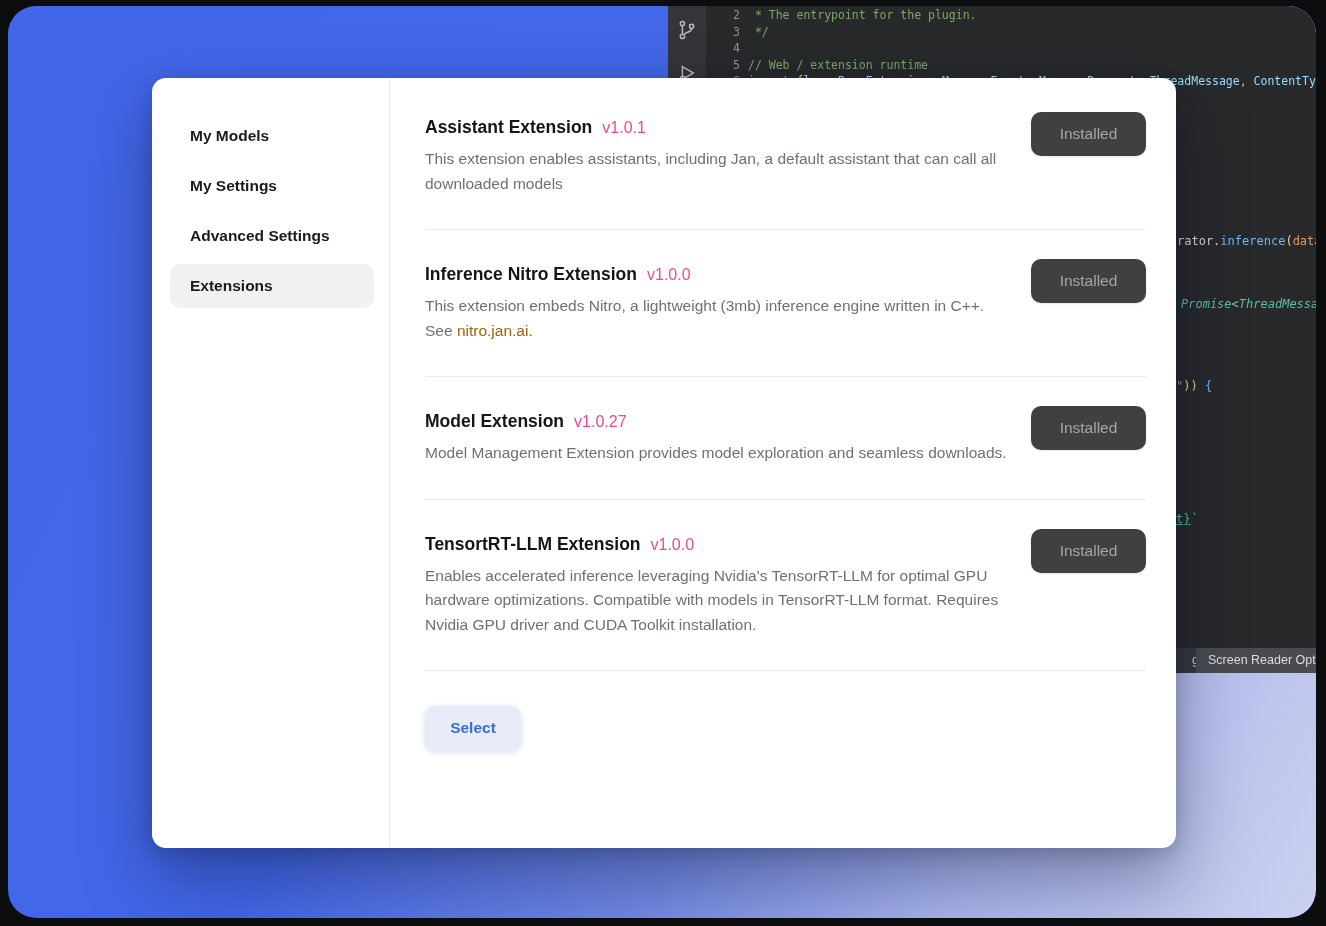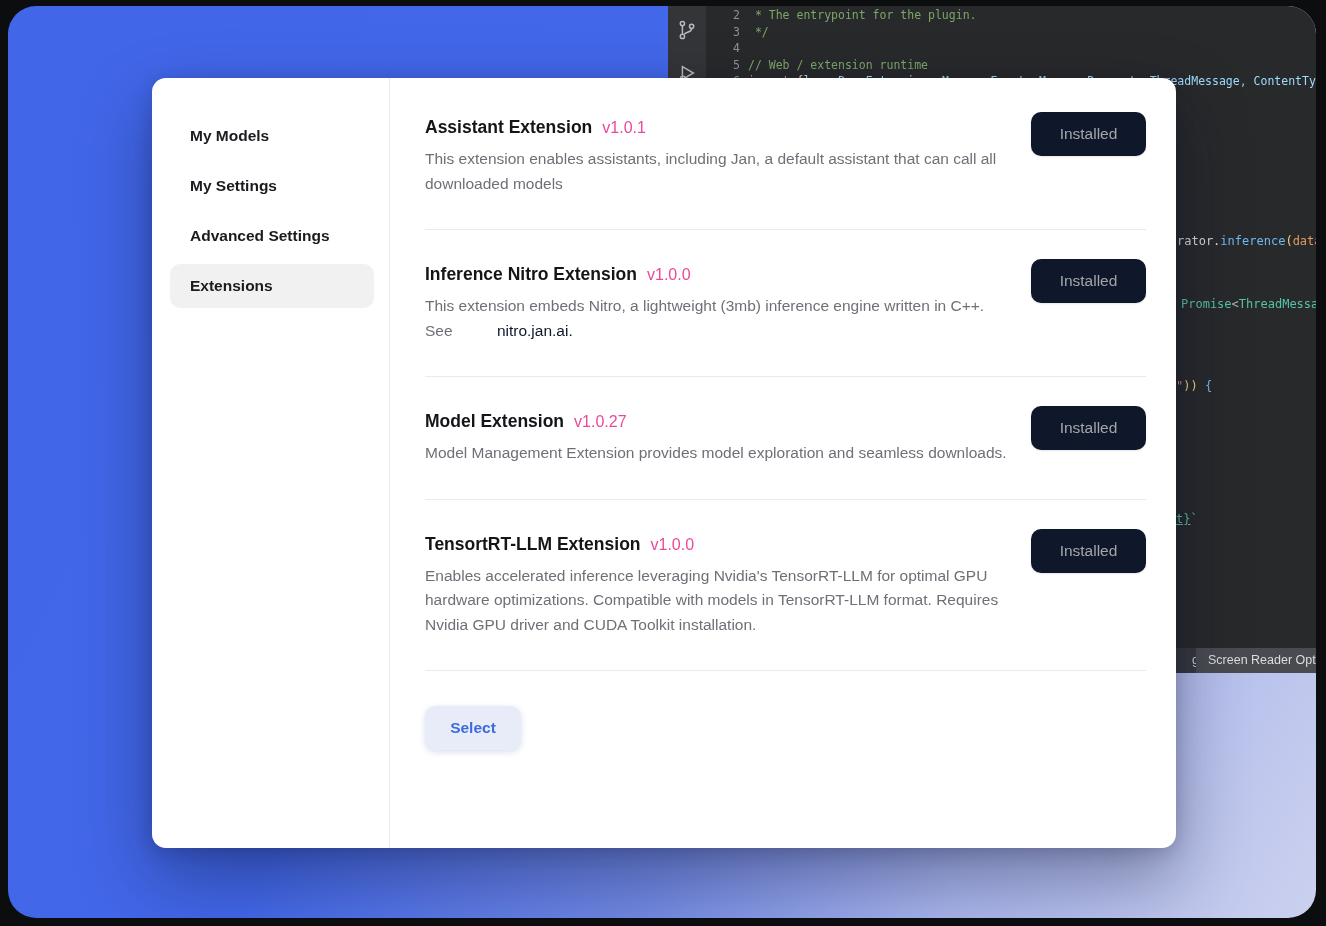--- a/index.html
+++ b/index.html
@@ -34,21 +34,21 @@
 
   .tok-cmt   { color:#7ca668; }
   .tok-kw    { color:#d99287; }
   .tok-id    { color:#9cdcfe; }
   .tok-brace { color:#f2d479; }
   .tok-punct { color:#aeb4bc; }
   .tok-plain { color:#d6d8da; }
   .tok-fn    { color:#71b7f5; }
   .tok-orange{ color:#e2995f; }
   .tok-str   { color:#ce9178; }
-  .tok-type  { color:#56c2a8; }
+  .tok-type  { color:#56c2a8;font-style:italic; }
   .tok-tpl   { color:#56c2a8; text-decoration:underline; }
 
   .status-bar { position:absolute; left:0; bottom:0; width:100%; height:25px; background:#37393d;
                 font-size:12.5px; color:#cfd1d3; }
   .status-left { position:absolute; left:496px; top:0; line-height:25px;margin-left:28px; }
   .status-seg  { position:absolute; left:528px; top:0; height:25px; line-height:25px;
                  padding:0 12px; background:#494b50; color:#dcdddf; white-space:nowrap; }
 
   
   .dialog { position:absolute; left:144px; top:72px; width:1024px; height:770px;
@@ -63,26 +63,26 @@
                cursor:pointer; }
   .side-item.active { background:#f1f1f2; }
 
   .content { position:absolute; left:273px; top:0; right:30px; padding-top:34px; }
   .ext-row { display:flex; justify-content:space-between; align-items:flex-start; }
   .ext-info { max-width:585px; }
   .ext-title-row { line-height:30px; }
   .ext-title { font-size:17.5px; font-weight:700; color:#141519; }
   .ext-version { font-size:16px; font-weight:400; color:#ec4899; margin-left:10px; }
   .ext-desc { margin-top:4px; font-size:15.5px; line-height:24.5px; color:#6e7077; }
-  .ext-link { color:#0f172a; text-decoration:none; cursor:pointer;margin-left:40px; }
+  .ext-link { color:#a16207; text-decoration:none; cursor:pointer; }
   .divider { height:1px; background:#eaeaec; margin:33px 0 29px; }
 
   .btn { height:44px; border:none; border-radius:10px; font-family:inherit;
          display:flex; align-items:center; justify-content:center; flex:none; cursor:pointer; }
-  .btn-installed { min-width:115px; padding:0 14px; background:#0f172a; color:#a5a6aa;
+  .btn-installed { min-width:115px; padding:0 14px; background:#404040; color:#a5a6aa;
                    font-size:15.5px; font-weight:500; box-shadow:0 1px 2px rgba(0,0,0,.10); }
   .btn-select { width:96px; background:#e7ecf8; color:#3e6ae0;
                 font-size:15.5px; font-weight:700; box-shadow:0 2px 6px rgba(40,70,160,.18);margin-top:6px; }
 </style>
 </head>
 <body>
 
 <div class="card">
 
   <div class="editor">

